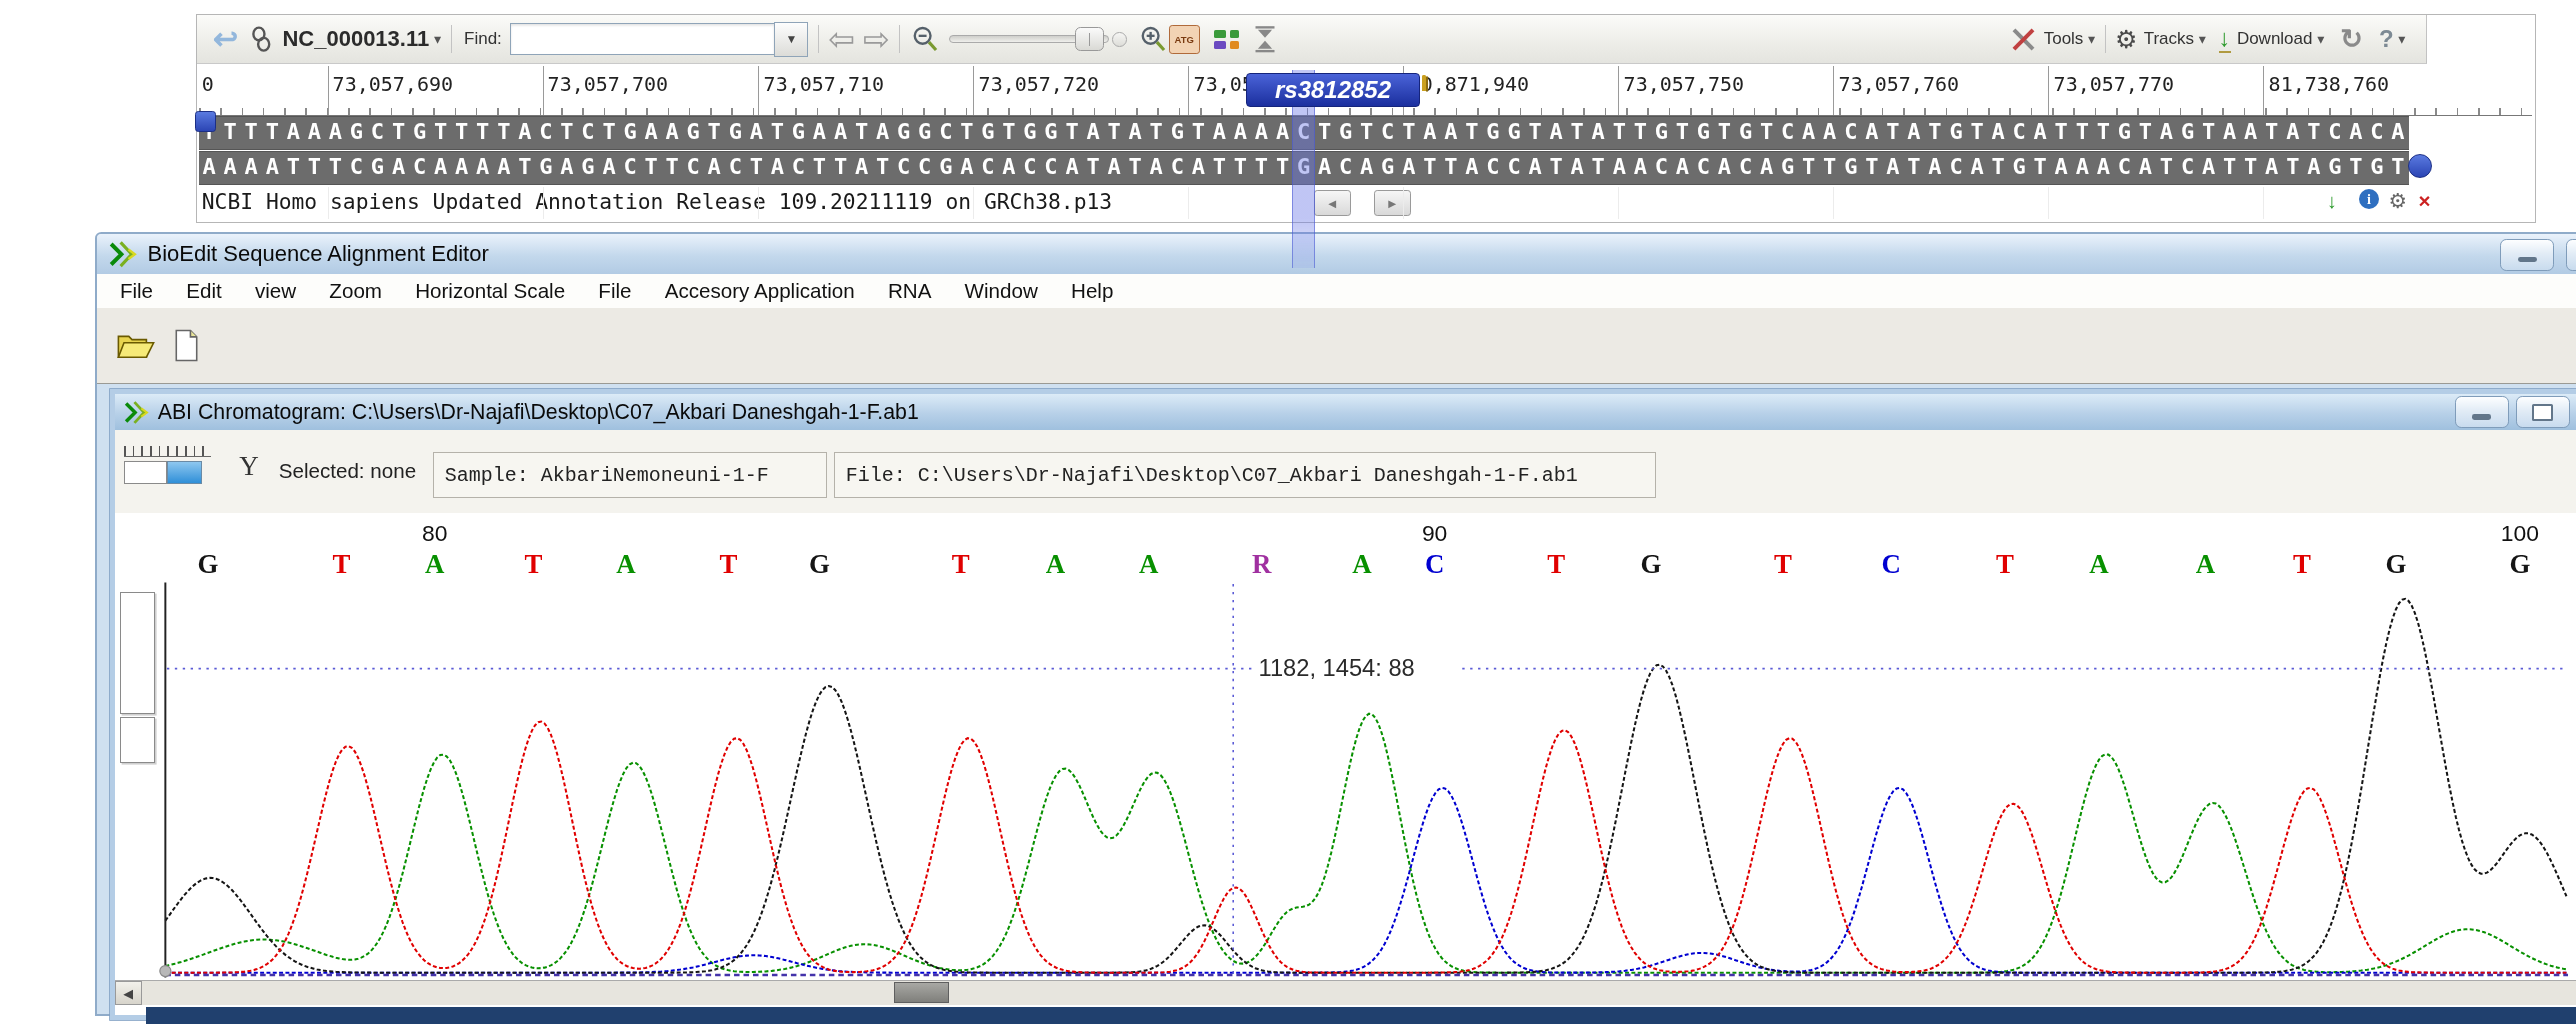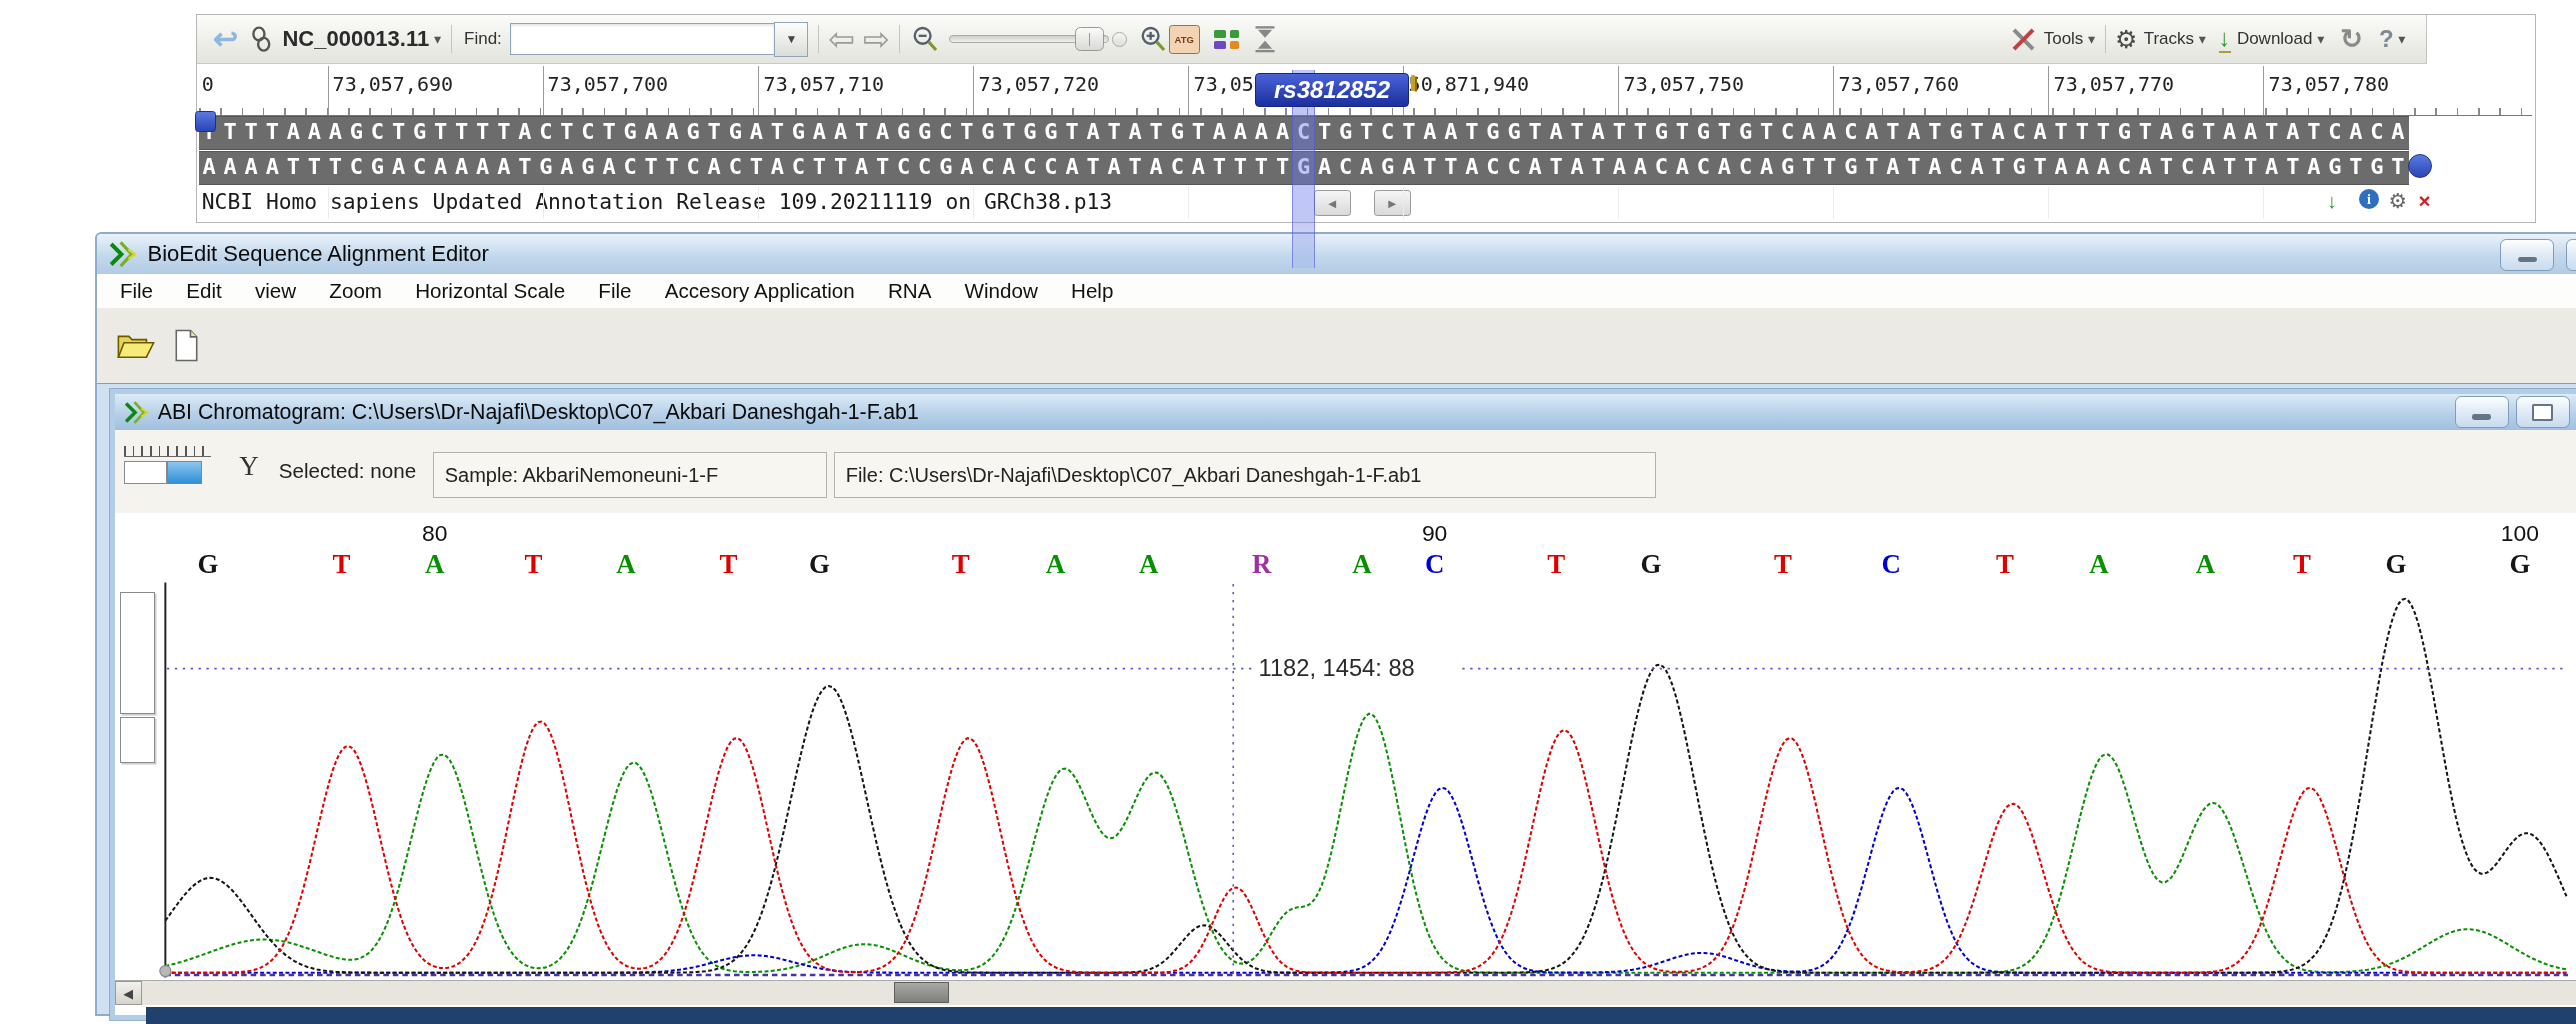--- a/index.html
+++ b/index.html
@@ -64,21 +64,21 @@
   .badge{position:absolute;border-radius:3.2px;background:linear-gradient(#5a7ae0,#2b45b4);
       border:0.8px solid #1c2f86;}
   
   #snp-band{left:1292px;top:70px;width:21.3px;height:198px;z-index:30;
       background:linear-gradient(rgba(105,118,230,.42) 0 75%,rgba(105,118,230,.12));
       border-left:0.8px solid rgba(70,85,210,.55);border-right:0.8px solid rgba(70,85,210,.55);}
   #snp-marker{left:1246px;top:73px;z-index:40;display:flex;align-items:center;}
   .snp-box{min-width:130px;height:32px;border-radius:4px;
       background:linear-gradient(#4a63d8,#1b2f9e);border:0.8px solid #15247c;
       color:#fff;font-size:24px;font-weight:bold;font-style:italic;
-      display:flex;align-items:center;justify-content:center;padding:0 11px;margin-left:9px;}
+      display:flex;align-items:center;justify-content:center;padding:0 21px;}
   .lock{width:20.6px;height:27px;margin-left:2.4px;position:relative;}
   .lock .shackle{width:11px;height:10.3px;border:2.4px solid #caa020;border-bottom:none;
       border-radius:6.3px 6.3px 0 0;margin:0 auto;}
   .lock .body{width:19px;height:13.4px;background:linear-gradient(#eec24a,#c8941a);
       border:0.8px solid #8a6a10;border-radius:2.4px;margin:0 auto;}
   
   #bioedit-win{left:95px;top:232px;width:2499px;height:780px;
       background:#cfe0f0;border:2.4px solid #8fabc9;border-radius:6.3px 6.3px 0 0;}
   .be-titlebar{left:0;top:0;width:100%;height:40px;
       background:linear-gradient(#eaf2fb,#c3d8ec 55%,#b2cbe4);
@@ -100,21 +100,21 @@
   #abi-win{left:12.7px;top:155px;width:2475px;height:621px;background:#fff;
       border:5.5px solid #b4cde6;box-shadow:0 0 0 0.8px #7e9fc2;}
   .abi-titlebar{left:0;top:0;width:100%;height:36px;
       background:linear-gradient(#dcebf7,#b7d0e8 55%,#9fc0de);
       display:flex;align-items:center;}
   .abi-title{font-size:21.3px;color:#0a0a0a;margin-left:8px;}
   .abi-infobar{left:0;top:36px;width:100%;height:83px;background:#f4f3ee;
       border-bottom:0.8px solid #999;}
   .sel-label{position:absolute;left:164px;top:28.5px;font-size:20.6px;color:#222;}
   .info-box{position:absolute;top:22px;height:46px;border:1.6px solid #b5b2aa;
-      background:#f7f6f1;font-family:Liberation Sans, sans-serif;font-size:20px;color:#222;
+      background:#f7f6f1;font-family:Liberation Mono, monospace;font-size:20px;color:#222;
       display:flex;align-items:center;padding:0 11px;box-sizing:border-box;white-space:pre;}
   .scale-widget{position:absolute;left:9.5px;top:16px;width:127px;height:47px;}
   .scale-ticks{width:87px;height:9.5px;border-bottom:0.8px solid #666;
       background:repeating-linear-gradient(to right,#555 0 1.6px,transparent 1.6px 8.7px);}
   .scale-bar{display:flex;margin-top:4.7px;}
   .scale-bar .w{width:41px;height:20.6px;background:#fff;border:0.8px solid #8a8a8a;}
   .scale-bar .b{width:33px;height:20.6px;border:0.8px solid #6a8aa5;
       background:linear-gradient(#8ec7ef,#2f8fd8);}
   .fork-icon{position:absolute;left:115px;top:4.7px;font-size:27px;color:#333;
       font-family:"Liberation Serif",serif;}
@@ -218,21 +218,21 @@
       <span class="tick-label" style="left: 995px;">73,057,730</span>
       <span class="tick-line" style="left: 1204px;"></span>
       <span class="tick-label" style="left: 1210px;">50,871,940</span>
       <span class="tick-line" style="left: 1419px;"></span>
       <span class="tick-label" style="left: 1425px;">73,057,750</span>
       <span class="tick-line" style="left: 1634px;"></span>
       <span class="tick-label" style="left: 1640px;">73,057,760</span>
       <span class="tick-line" style="left: 1849px;"></span>
       <span class="tick-label" style="left: 1855px;">73,057,770</span>
       <span class="tick-line" style="left: 2064px;"></span>
-      <span class="tick-label" style="left: 2070px;">73,057,780</span>
+      <span class="tick-label" style="left: 2070px;">81,738,760</span>
     </div>
 
   <div class="strand" id="strand-fwd" style="top:101px">
       <span class="bp">T</span>
       <span class="bp">T</span>
       <span class="bp">T</span>
       <span class="bp">T</span>
       <span class="bp">A</span>
       <span class="bp">A</span>
       <span class="bp">A</span>

